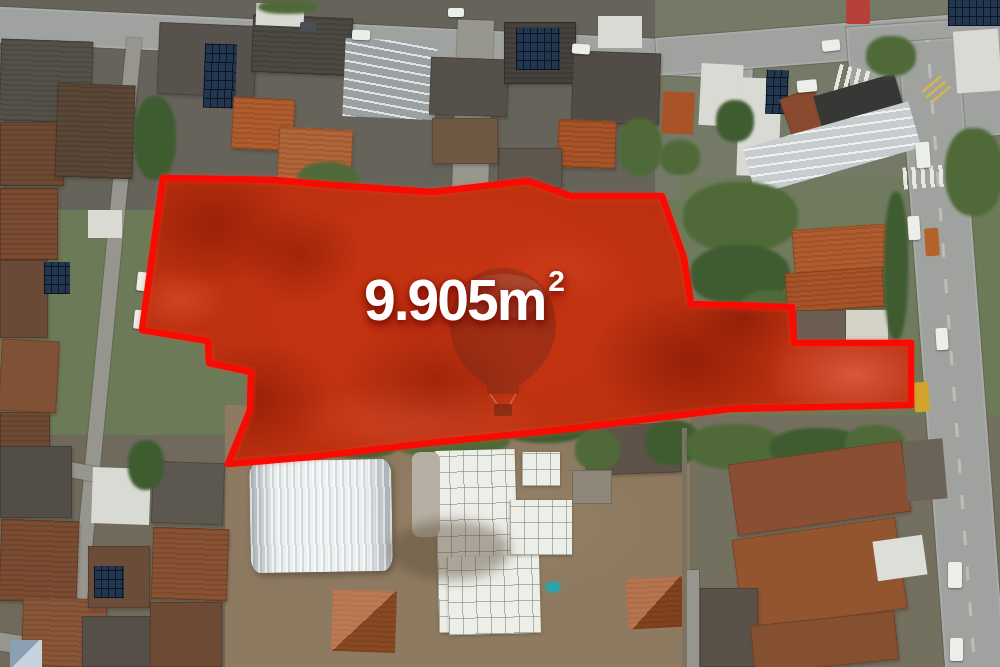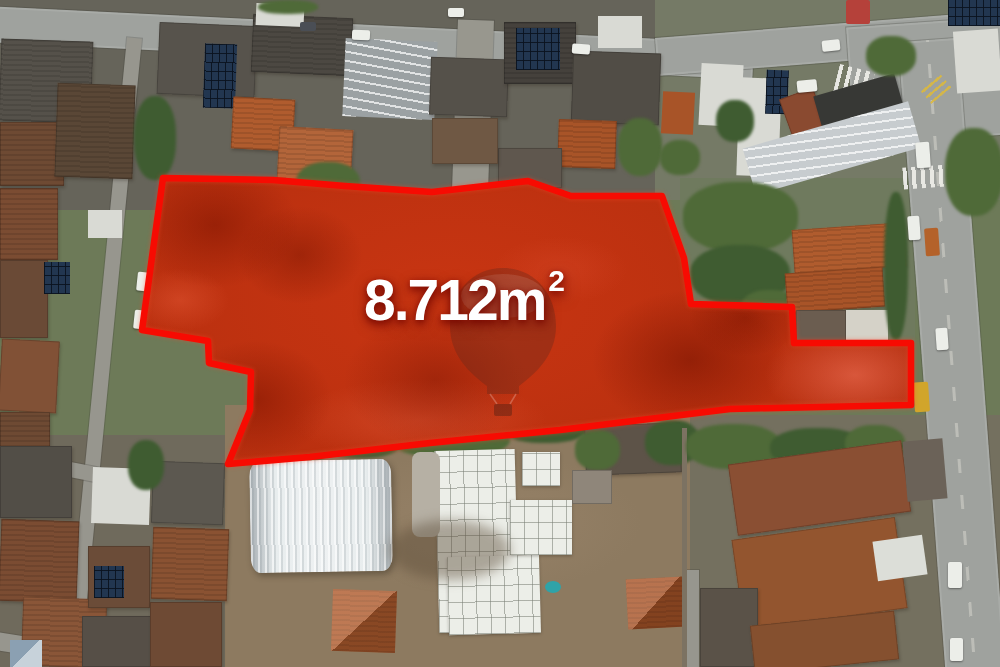--- a/index.html
+++ b/index.html
@@ -201,17 +201,17 @@
 
   <svg id="balloon-svg" width="1000" height="667" viewBox="0 0 1000 667">
     <path d="M503,268 C471,268 450,294 450,326 C450,356 471,374 487,386 L487,394 L519,394 L519,386 C535,374 556,356 556,326 C556,294 535,268 503,268 Z" fill="rgba(95,40,28,0.34)"></path>
     <ellipse cx="503" cy="296" rx="42" ry="22" fill="rgba(235,220,210,0.13)"></ellipse>
     <line x1="490" y1="394" x2="497" y2="404" stroke="rgba(255,240,235,0.25)" stroke-width="1.5"></line>
     <line x1="516" y1="394" x2="510" y2="404" stroke="rgba(255,240,235,0.25)" stroke-width="1.5"></line>
     <rect x="494" y="404" width="18" height="12" rx="2" fill="rgba(70,30,20,0.4)"></rect>
   </svg>
 
   <div id="area-label">
-    <span class="big">8.712m</span>
+    <span class="big">9.905m</span>
     <span class="sup">2</span>
   </div>
 
 </div>
 
 </body></html>

